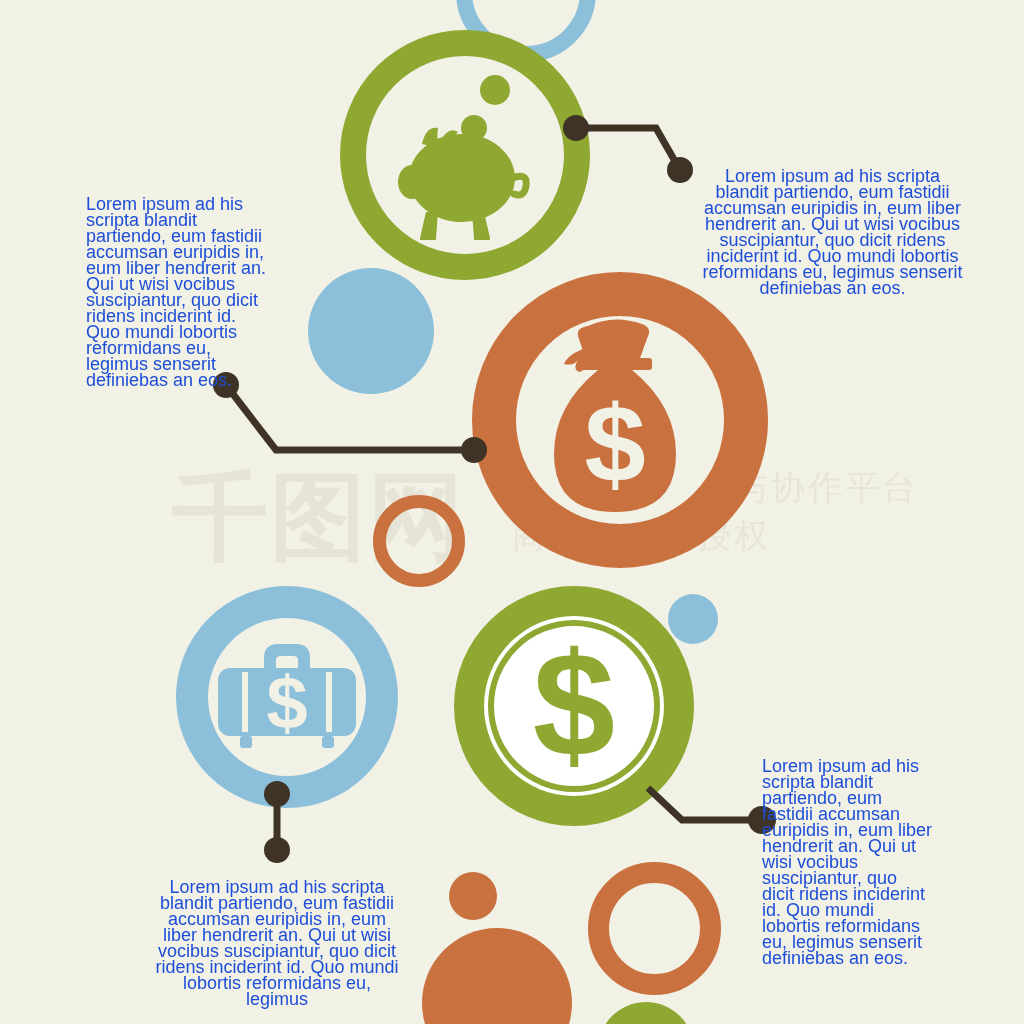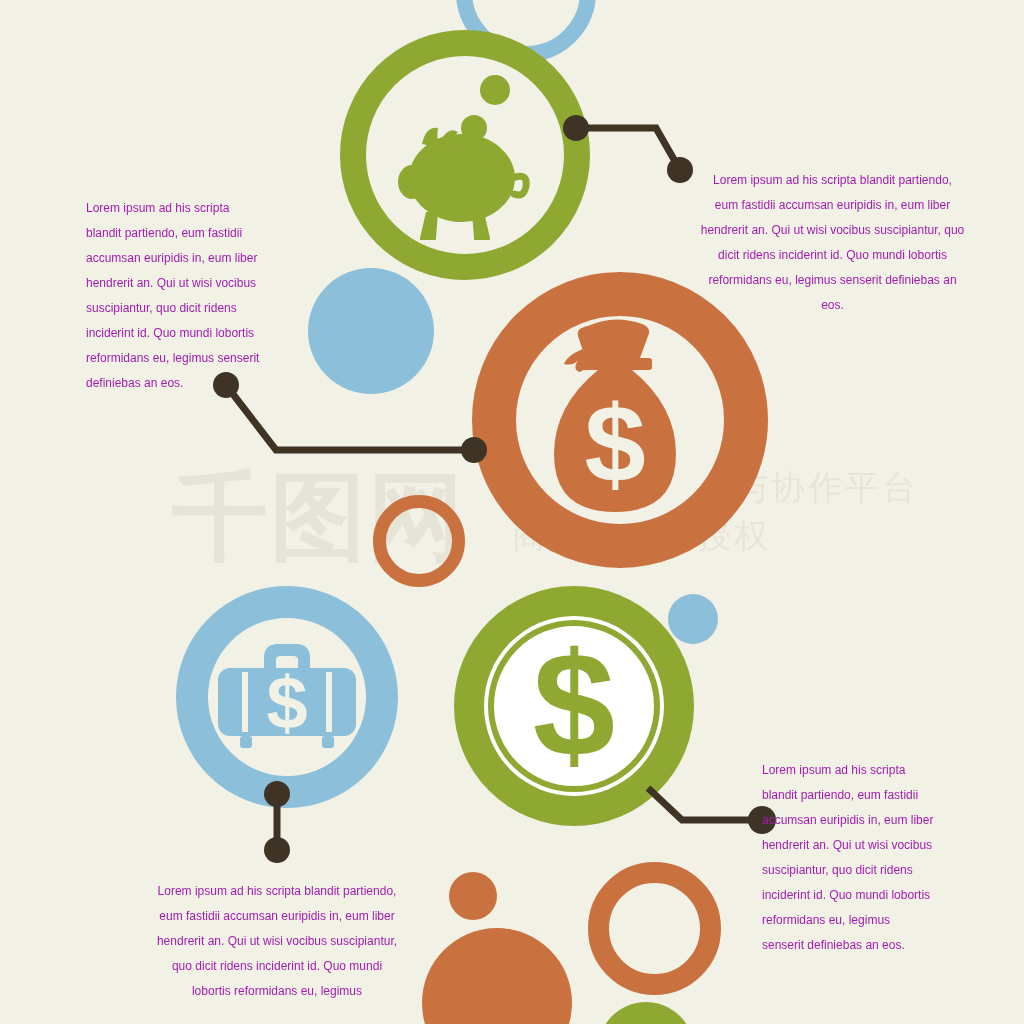--- a/index.html
+++ b/index.html
@@ -51,23 +51,23 @@
     left: 512px; top: 58px;
     color: #E7E5D8;
     font-size: 34px;
     letter-spacing: 3px;
     white-space: nowrap;
   }
 
   
   .textblock {
     position: absolute;
-    color: #a21caf;
-    font-size: 12px;
-    line-height: 25px;
+    color: #1d4ed8;
+    font-size: 18px;
+    line-height: 16px;
     z-index: 6;
   }
   #text-topleft     { left: 86px;  top: 196px; width: 182px; text-align: left; }
   #text-topright    { left: 700px; top: 168px; width: 265px; text-align: center; }
   #text-bottomleft  { left: 152px; top: 879px; width: 250px; text-align: center; }
   #text-bottomright { left: 762px; top: 758px; width: 172px; text-align: left; }
 
   
   .conn { position: absolute; z-index: 5; }
 </style>

